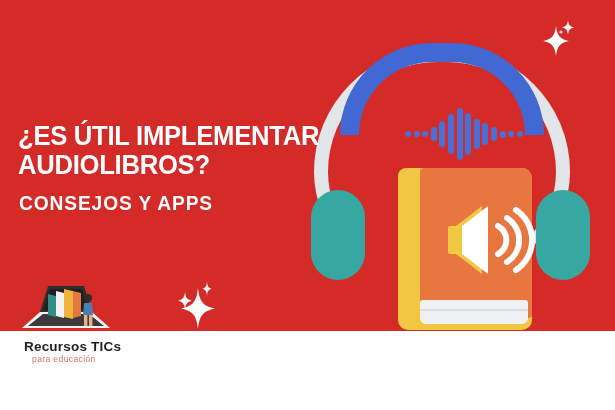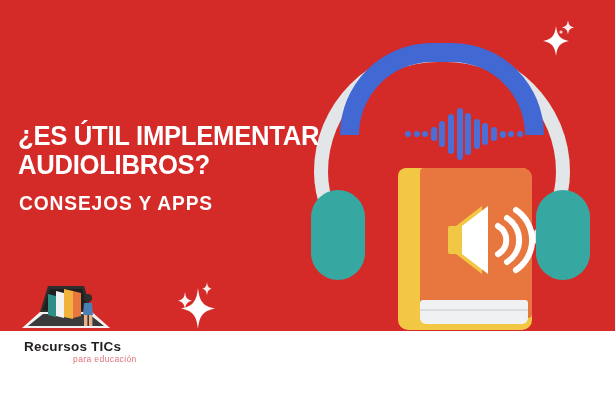--- a/index.html
+++ b/index.html
@@ -108,21 +108,21 @@
   
   .logo{position:absolute;left:14px;top:282px;width:120px;height:100px;}
   .logo-art{position:absolute;left:4px;top:0;width:96px;height:56px;}
   .logo-name{
     position:absolute;left:10px;top:57px;
     font-size:13.5px;font-weight:bold;color:#231f20;
     letter-spacing:0.2px;white-space:nowrap;text-align:center;
   }
   .logo-tag{
     position:absolute;left:18px;top:72px;
-    font-size:8.5px;color:#e0707a;letter-spacing:0.4px;white-space:nowrap;margin-left:41px;
+    font-size:8.5px;color:#e0707a;letter-spacing:0.4px;white-space:nowrap;
   }
 </style>
 </head>
 <body>
 
 <div id="poster">
 
   <div class="red-bg"></div>
   <div class="white-strip"></div>
 

